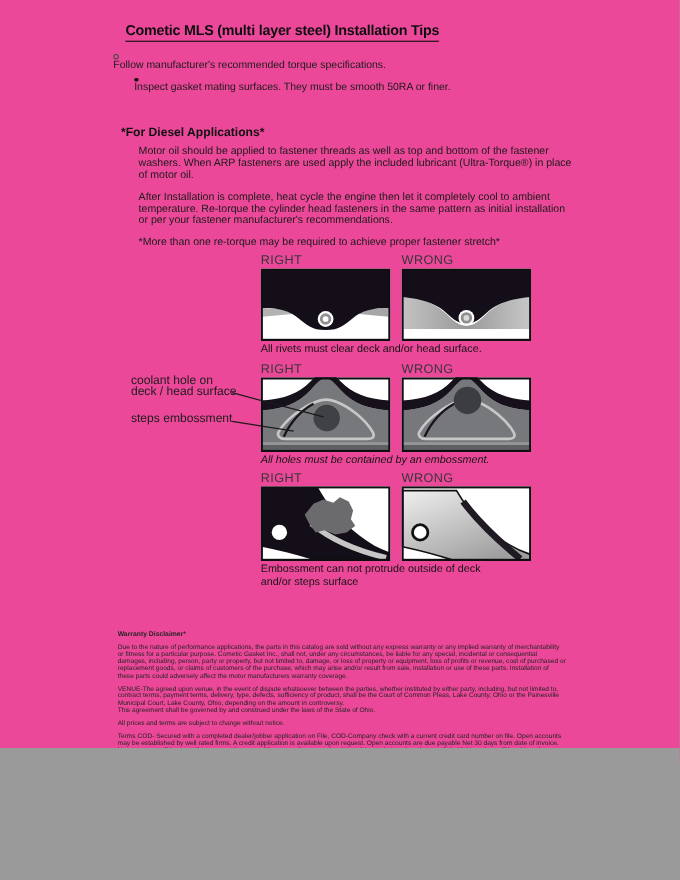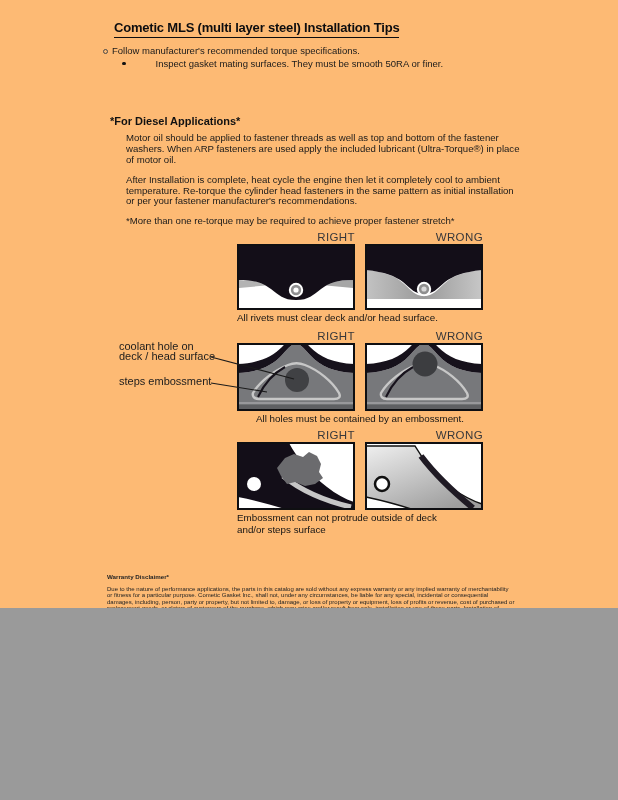--- a/index.html
+++ b/index.html
@@ -1,46 +1,46 @@
 <!DOCTYPE html>
 <html><head>
 <meta charset="utf-8">
 <style>
   html,body { margin:0; padding:0; background:#9a9a9a; }
   .page {
-    position:relative; width:618px; height:608px; margin:0 auto;
-    background:#fdba74; overflow:hidden;
+    position:relative; width:618px; height:680px; margin:0 auto;
+    background:#ec4899; overflow:hidden;
     font-family:"Liberation Sans", sans-serif; color:#1a1a1a;
   }
 
   
   .title {
     position:absolute; left:114px; top:20px;
     font-size:13px; font-weight:bold; letter-spacing:-0.2px; color:#0d0d0f;
     border-bottom:1.5px solid #0d0d0f; padding-bottom:2px; white-space:nowrap;
   }
   .intro { position:absolute; left:103px; top:45px; width:430px; font-size:9.5px; line-height:12.7px; }
-  .b-row { display:flex; }
-  .b-row.sub { margin-left:19px;gap:27px; }
+  .b-row { display:flex;flex-direction:column; }
+  .b-row.sub { margin-left:19px; }
   .marker-open { flex:none; width:3px; height:3px; border:1px solid #4a4a4a; border-radius:50%; margin:4px 4px 0 0; }
   .marker-dot  { flex:none; width:3.5px; height:3.5px; background:#111; border-radius:50%; margin:4px 3px 0 0; }
 
   
   .diesel { position:absolute; left:110px; top:116px; width:414px; font-size:9.6px; line-height:10.9px; }
   .diesel h2 { margin:0 0 6px 0; font-size:11px; font-weight:bold; color:#111; }
   .diesel p { margin:0 0 9px 16px; }
 
   
   .fig { position:absolute; left:237px; width:246px; }
   .fig-labels { display:flex; gap:10px; }
-  .fig-label { width:118px; text-align:right; font-size:11.5px; letter-spacing:0.4px; color:#37373a; }
+  .fig-label { width:118px; text-align:left; font-size:11.5px; letter-spacing:0.4px; color:#37373a; }
   .fig-panels { display:flex; gap:10px; margin-top:1px; }
   .fig-panels svg { display:block; }
   .fig-caption { margin-top:2px; font-size:9.8px; line-height:11.5px; color:#141414; }
-  .fig-caption.centered { text-align:center; }
+  .fig-caption.centered { text-align:left;font-style:italic; }
 
   .anno {
     position:absolute; left:119px; width:110px; text-align:left;
     font-size:11px; line-height:9.8px; color:#1c1c1c;
   }
   .anno-coolant { top:342px; }
   .anno-emboss  { top:377px; }
   .leader-overlay { position:absolute; left:205px; top:340px; width:100px; height:60px; }
 
   

